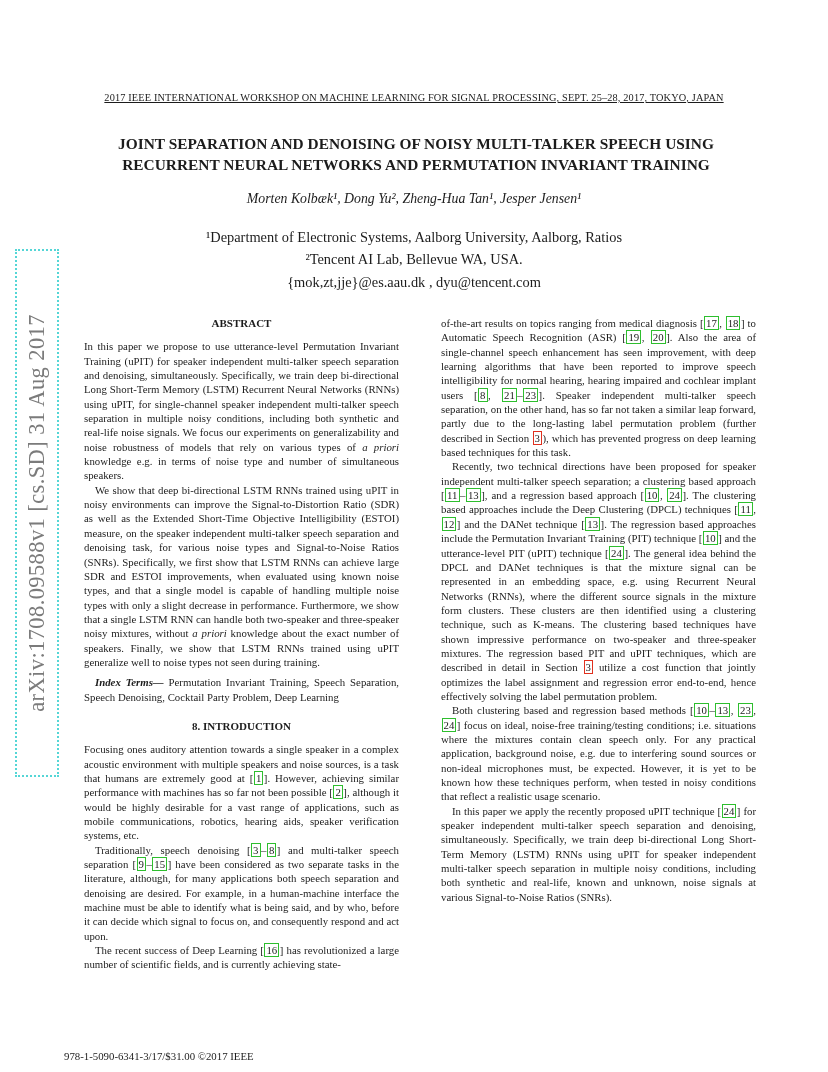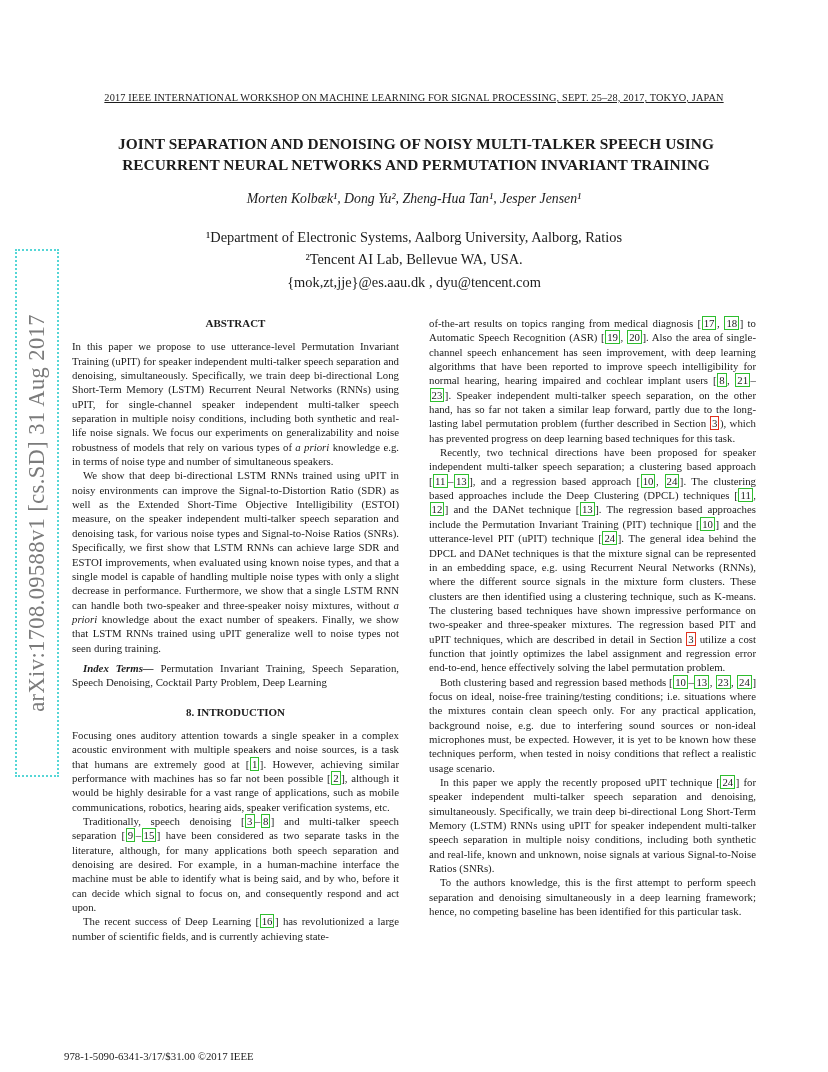--- a/index.html
+++ b/index.html
@@ -28,21 +28,21 @@
   }
   .affil-block{
     position:absolute;top:226px;left:0;right:0;text-align:center;
     font-size:14.4px;line-height:22.4px;
   }
   .cols{
     position:absolute;top:316px;left:72px;width:684px;
     display:flex;gap:30px;
   }
   .col{
-    width:327px;text-align:justify;font-size:10.8px;line-height:14.35px;
+    width:327px;text-align:justify;font-size:10.8px;line-height:14.35px;margin-left:12px;
   }
   .colheading{
     text-align:center;font-weight:bold;font-size:11px;margin:0 0 9px 0;
   }
   .colheading.intro{margin-top:15px;}
   .col p{margin:0;text-indent:11px;}
   .col p.noind{text-indent:0;}
   .col p.indexterms{margin-top:6px;}
   .bi{font-weight:bold;font-style:italic;}
   .cite{
@@ -102,20 +102,19 @@
       <p class="noind">Focusing ones auditory attention towards a single speaker in a complex acoustic environment with multiple speakers and noise sources, is a task that humans are extremely good at [<span class="cite">1</span>]. However, achieving similar performance with machines has so far not been possible [<span class="cite">2</span>], although it would be highly desirable for a vast range of applications, such as mobile communications, robotics, hearing aids, speaker verification systems, etc.</p>
       <p>Traditionally, speech denoising [<span class="cite">3</span>–<span class="cite">8</span>] and multi-talker speech separation [<span class="cite">9</span>–<span class="cite">15</span>] have been considered as two separate tasks in the literature, although, for many applications both speech separation and denoising are desired.  For example, in a human-machine interface the machine must be able to identify what is being said, and by who, before it can decide which signal to focus on, and consequently respond and act upon.</p>
       <p>The recent success of Deep Learning [<span class="cite">16</span>] has revolutionized a large number of scientific fields, and is currently achieving state-</p>
     </div>
 
     <div class="col">
       <p class="noind">of-the-art results on topics ranging from medical diagnosis [<span class="cite">17</span>, <span class="cite">18</span>] to Automatic Speech Recognition (ASR) [<span class="cite">19</span>, <span class="cite">20</span>].  Also the area of single-channel speech enhancement has seen improvement, with deep learning algorithms that have been reported to improve speech intelligibility for normal hearing, hearing impaired and cochlear implant users [<span class="cite">8</span>, <span class="cite">21</span>–<span class="cite">23</span>]. Speaker independent multi-talker speech separation, on the other hand, has so far not taken a similar leap forward, partly due to the long-lasting label permutation problem (further described in Section <span class="sref">3</span>), which has prevented progress on deep learning based techniques for this task.</p>
       <p>Recently, two technical directions have been proposed for speaker independent multi-talker speech separation; a clustering based approach [<span class="cite">11</span>–<span class="cite">13</span>], and a regression based approach [<span class="cite">10</span>, <span class="cite">24</span>].  The clustering based approaches include the Deep Clustering (DPCL) techniques [<span class="cite">11</span>, <span class="cite">12</span>] and the DANet technique [<span class="cite">13</span>]. The regression based approaches include the Permutation Invariant Training (PIT) technique [<span class="cite">10</span>] and the utterance-level PIT (uPIT) technique [<span class="cite">24</span>]. The general idea behind the DPCL and DANet techniques is that the mixture signal can be represented in an embedding space, e.g. using Recurrent Neural Networks (RNNs), where the different source signals in the mixture form clusters. These clusters are then identified using a clustering technique, such as K-means.  The clustering based techniques have shown impressive performance on two-speaker and three-speaker mixtures.  The regression based PIT and uPIT techniques, which are described in detail in Section <span class="sref">3</span> utilize a cost function that jointly optimizes the label assignment and regression error end-to-end, hence effectively solving the label permutation problem.</p>
       <p>Both clustering based and regression based methods [<span class="cite">10</span>–<span class="cite">13</span>, <span class="cite">23</span>, <span class="cite">24</span>] focus on ideal, noise-free training/testing conditions; i.e. situations where the mixtures contain clean speech only.  For any practical application, background noise, e.g.  due to interfering sound sources or non-ideal microphones must, be expected.  However, it is yet to be known how these techniques perform, when tested in noisy conditions that reflect a realistic usage scenario.</p>
       <p>In this paper we apply the recently proposed uPIT technique [<span class="cite">24</span>] for speaker independent multi-talker speech separation and denoising, simultaneously.  Specifically, we train deep bi-directional Long Short-Term Memory (LSTM) RNNs using uPIT for speaker independent multi-talker speech separation in multiple noisy conditions, including both synthetic and real-life, known and unknown, noise signals at various Signal-to-Noise Ratios (SNRs).</p>
-      <p>To the authors knowledge, this is the first attempt to perform speech separation and denoising simultaneously in a deep learning framework; hence, no competing baseline has been identified for this particular task.</p>
     </div>
 
   </div>
 
   <div class="footer-line">978-1-5090-6341-3/17/$31.00  ©2017 IEEE</div>
 
 </div>
 
 </body></html>

